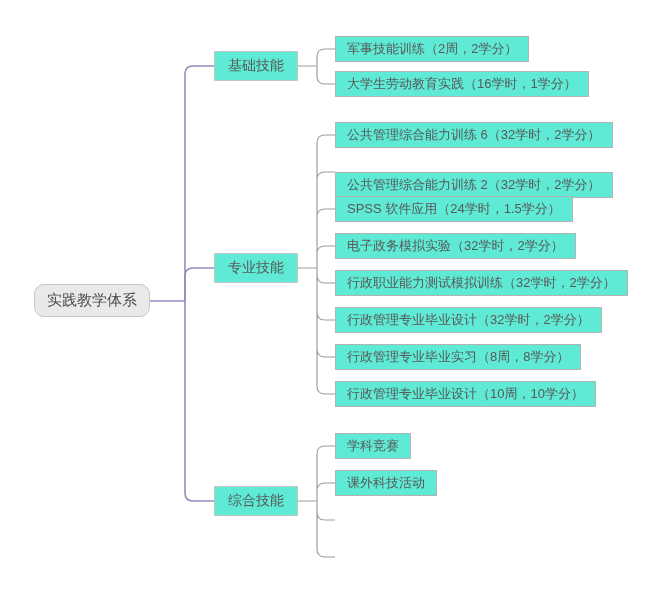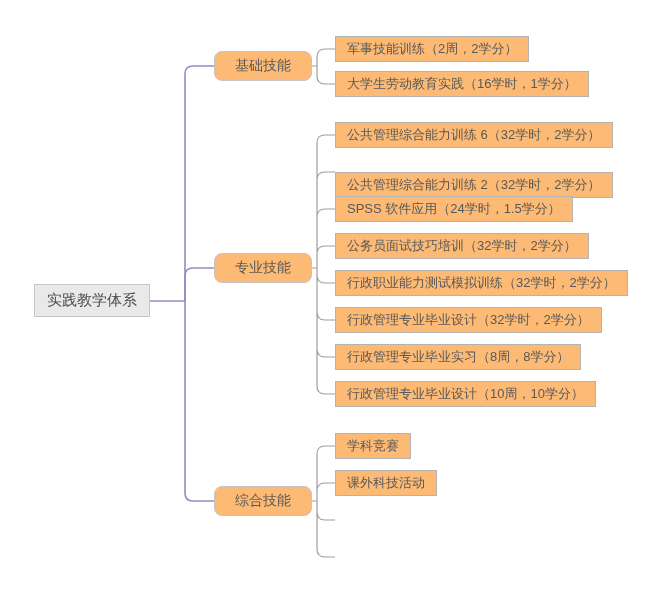--- a/index.html
+++ b/index.html
@@ -30,39 +30,39 @@
   }
   .lp{stroke:var(--primary-link);stroke-width:1.6;fill:none;}
   .lg{stroke:var(--secondary-link);stroke-width:1.2;fill:none;}
   .node{
     position:absolute;
     box-sizing:border-box;
     display:flex;
     align-items:center;
     white-space:nowrap;
     color:var(--text);
-    background:#fdba74;
+    background:#5eead4;
     cursor:default;
   }
   .root{
     left:34px;top:284px;
     width:116px;height:33px;
     justify-content:center;
     background:var(--root-fill);
     border:1px solid var(--root-border);
-    border-radius:0;
+    border-radius:10px;
     font-size:15px;
     color:#4c4c4c;
   }
   .branch{
     left:214px;
-    width:98px;height:30px;
+    width:84px;height:30px;
     justify-content:center;
     border:1px solid var(--branch-border);
-    border-radius:8px;
+    border-radius:0;
     font-size:14px;
   }
   .leaf{
     left:335px;
     height:26px;
     padding:0 11px;
     border:1px solid var(--leaf-border);
     font-size:13px;
   }
 </style>
@@ -102,21 +102,21 @@
   <div class="node branch" style="top:51px">基础技能</div>
   <div class="node branch" style="top:253px">专业技能</div>
   <div class="node branch" style="top:486px">综合技能</div>
 
   <div class="node leaf" style="top:36px">军事技能训练（2周，2学分）</div>
   <div class="node leaf" style="top:71px">大学生劳动教育实践（16学时，1学分）</div>
 
   <div class="node leaf" style="top:122px">公共管理综合能力训练 6（32学时，2学分）</div>
   <div class="node leaf" style="top:172px">公共管理综合能力训练 2（32学时，2学分）</div>
   <div class="node leaf" style="top:196px">SPSS 软件应用（24学时，1.5学分）</div>
-  <div class="node leaf" style="top:233px">公务员面试技巧培训（32学时，2学分）</div>
+  <div class="node leaf" style="top:233px">电子政务模拟实验（32学时，2学分）</div>
   <div class="node leaf" style="top:270px">行政职业能力测试模拟训练（32学时，2学分）</div>
   <div class="node leaf" style="top:307px">行政管理专业毕业设计（32学时，2学分）</div>
   <div class="node leaf" style="top:344px">行政管理专业毕业实习（8周，8学分）</div>
   <div class="node leaf" style="top:381px">行政管理专业毕业设计（10周，10学分）</div>
 
   <div class="node leaf" style="top:433px">学科竞赛</div>
   <div class="node leaf" style="top:470px">课外科技活动</div>
 
 </div>
 

